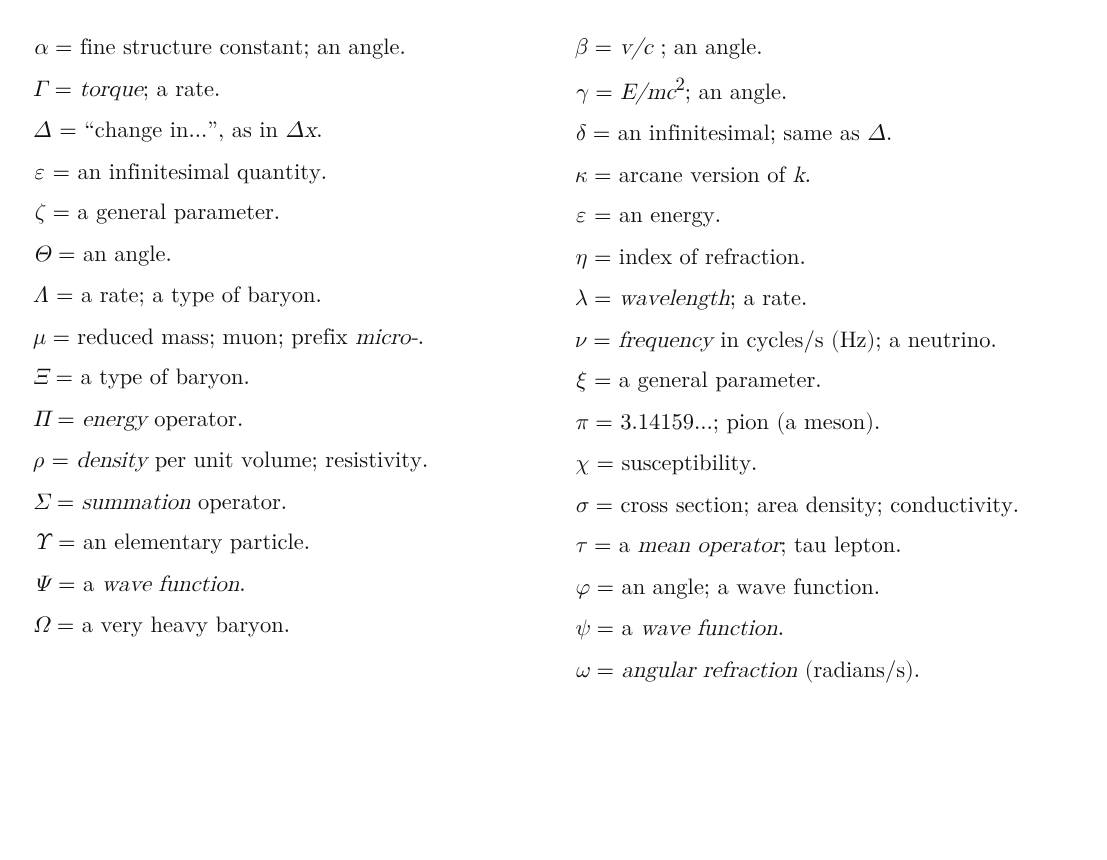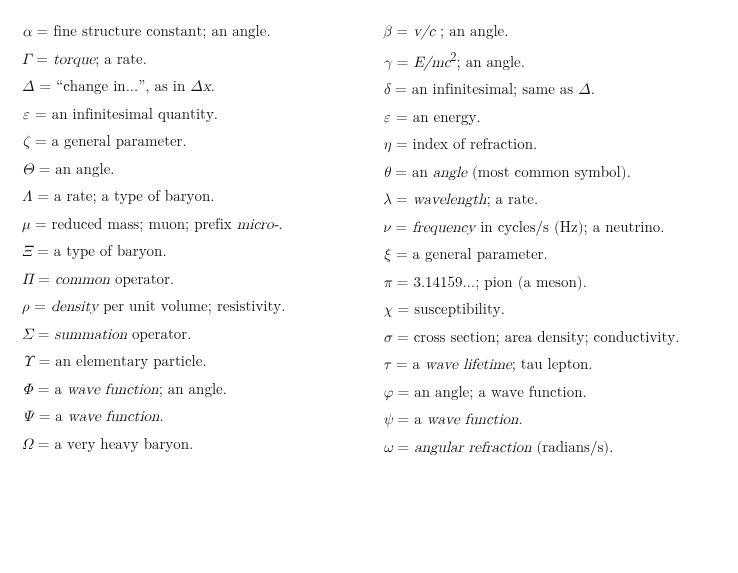--- a/index.html
+++ b/index.html
@@ -35,39 +35,38 @@
 <div>
       <span class="entry"><span class="math">α</span> = fine structure constant; an angle.</span>
       <span class="entry"><span class="math">Γ</span> = <em>torque</em>; a rate.</span>
       <span class="entry"><span class="math">Δ</span> = “change in...”, as in <span class="math">Δx</span>.</span>
       <span class="entry"><span class="math">ε</span> = an infinitesimal quantity.</span>
       <span class="entry"><span class="math">ζ</span> = a general parameter.</span>
       <span class="entry"><span class="math">Θ</span> = an angle.</span>
       <span class="entry"><span class="math">Λ</span> = a rate; a type of baryon.</span>
       <span class="entry"><span class="math">μ</span> = reduced mass; muon; prefix <em>micro-</em>.</span>
       <span class="entry"><span class="math">Ξ</span> = a type of baryon.</span>
-      <span class="entry"><span class="math">Π</span> = <em>common</em> operator.</span>
+      <span class="entry"><span class="math">Π</span> = <em>energy</em> operator.</span>
       <span class="entry"><span class="math">ρ</span> = <em>density</em> per unit volume; resistivity.</span>
       <span class="entry"><span class="math">Σ</span> = <em>summation</em> operator.</span>
       <span class="entry"><span class="math">Υ</span> = an elementary particle.</span>
-      <span class="entry"><span class="math">Φ</span> = a <em>wave function</em>; an angle.</span>
       <span class="entry"><span class="math">Ψ</span> = a <em>wave function</em>.</span>
       <span class="entry"><span class="math">Ω</span> = a very heavy baryon.</span>
     </div>
     <div>
       <span class="entry"><span class="math">β</span> = <em>v/c</em> ; an angle.</span>
       <span class="entry"><span class="math">γ</span> = <em>E/mc</em><sup>2</sup>; an angle.</span>
       <span class="entry"><span class="math">δ</span> = an infinitesimal; same as <span class="math">Δ</span>.</span>
+      <span class="entry"><span class="math">κ</span> = arcane version of <em>k</em>.</span>
       <span class="entry"><span class="math">ε</span> = an energy.</span>
       <span class="entry"><span class="math">η</span> = index of refraction.</span>
-      <span class="entry"><span class="math">θ</span> = an <em>angle</em> (most common symbol).</span>
       <span class="entry"><span class="math">λ</span> = <em>wavelength</em>; a rate.</span>
       <span class="entry"><span class="math">ν</span> = <em>frequency</em> in cycles/s (Hz); a neutrino.</span>
       <span class="entry"><span class="math">ξ</span> = a general parameter.</span>
       <span class="entry"><span class="math">π</span> = 3.14159…; pion (a meson).</span>
       <span class="entry"><span class="math">χ</span> = susceptibility.</span>
       <span class="entry"><span class="math">σ</span> = cross section; area density; conductivity.</span>
-      <span class="entry"><span class="math">τ</span> = a <em>wave lifetime</em>; tau lepton.</span>
+      <span class="entry"><span class="math">τ</span> = a <em>mean operator</em>; tau lepton.</span>
       <span class="entry"><span class="math">φ</span> = an angle; a wave function.</span>
       <span class="entry"><span class="math">ψ</span> = a <em>wave function</em>.</span>
       <span class="entry"><span class="math">ω</span> = <em>angular refraction</em> (radians/s).</span>
     </div>
   </div>
 
 </body></html>

